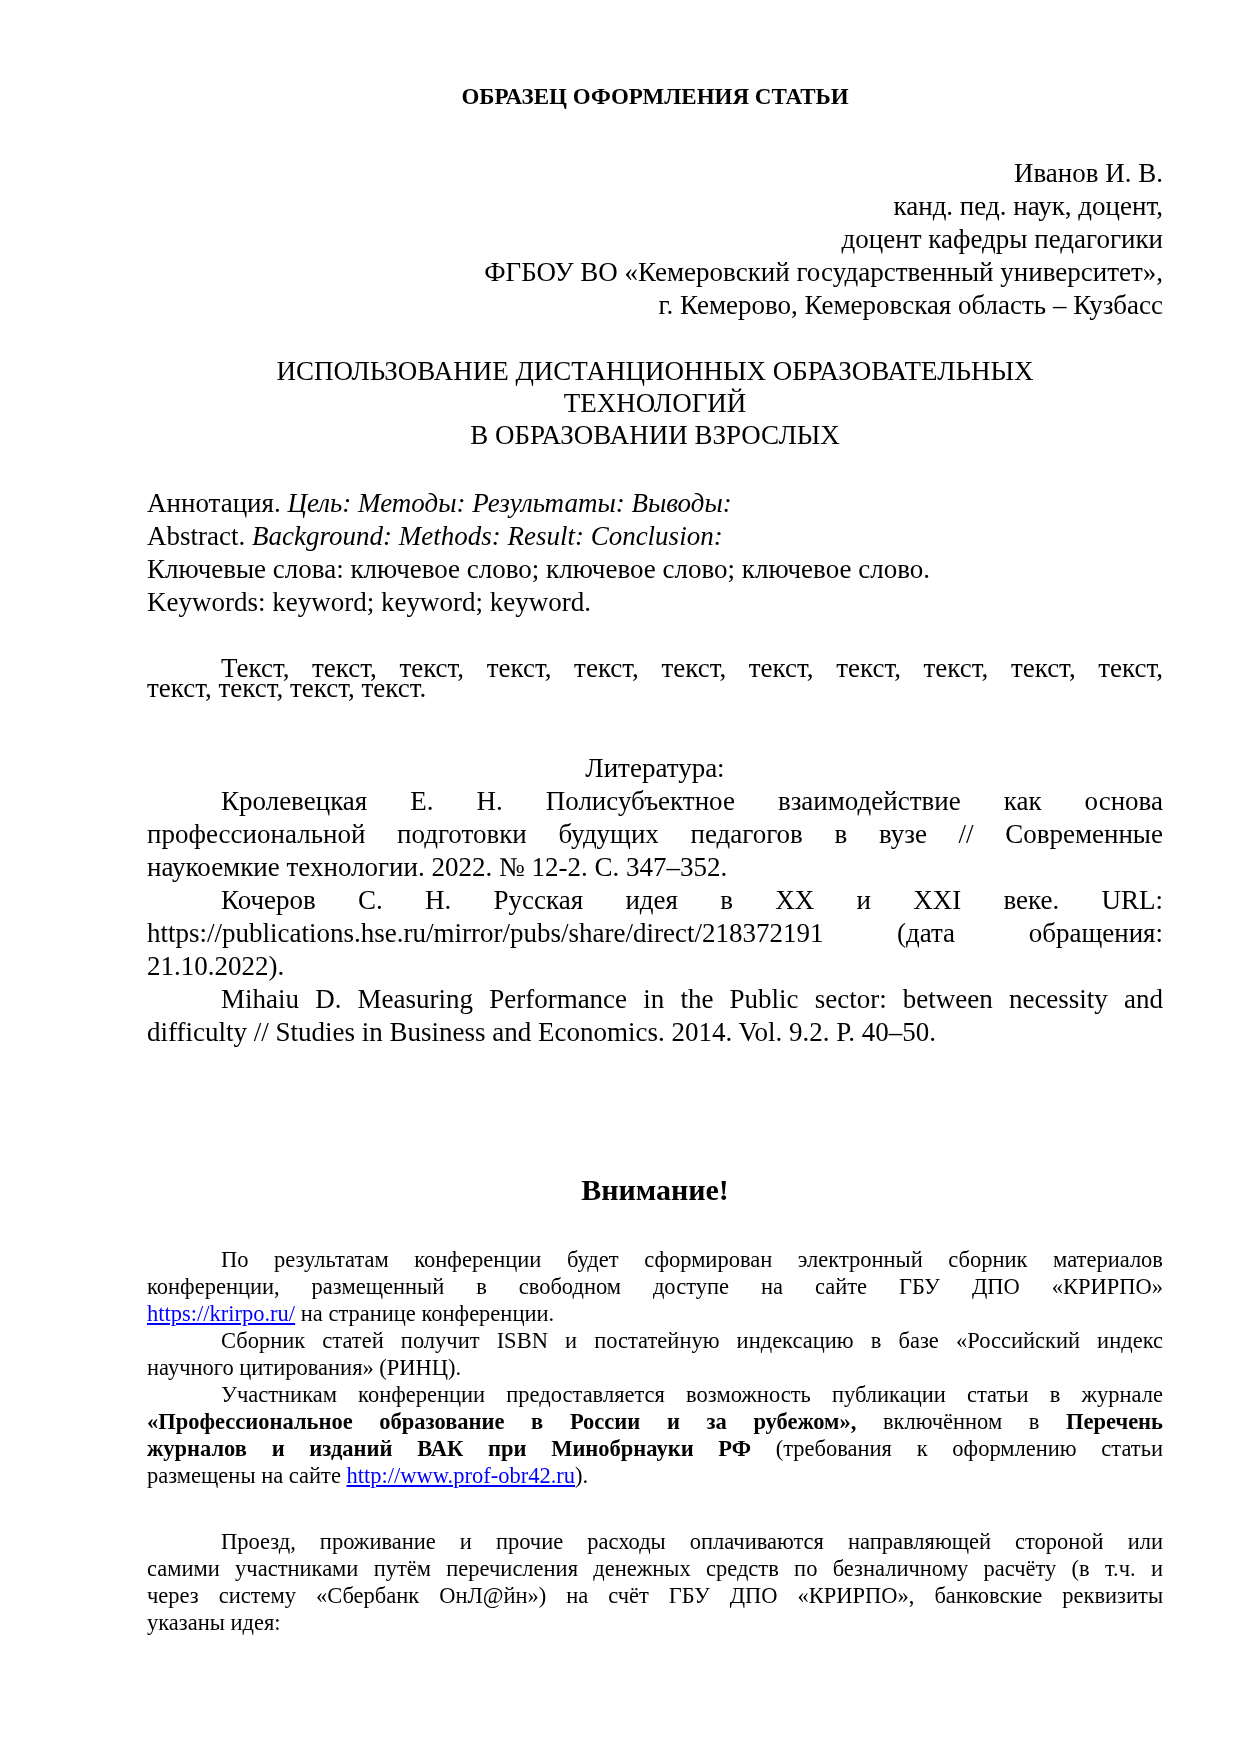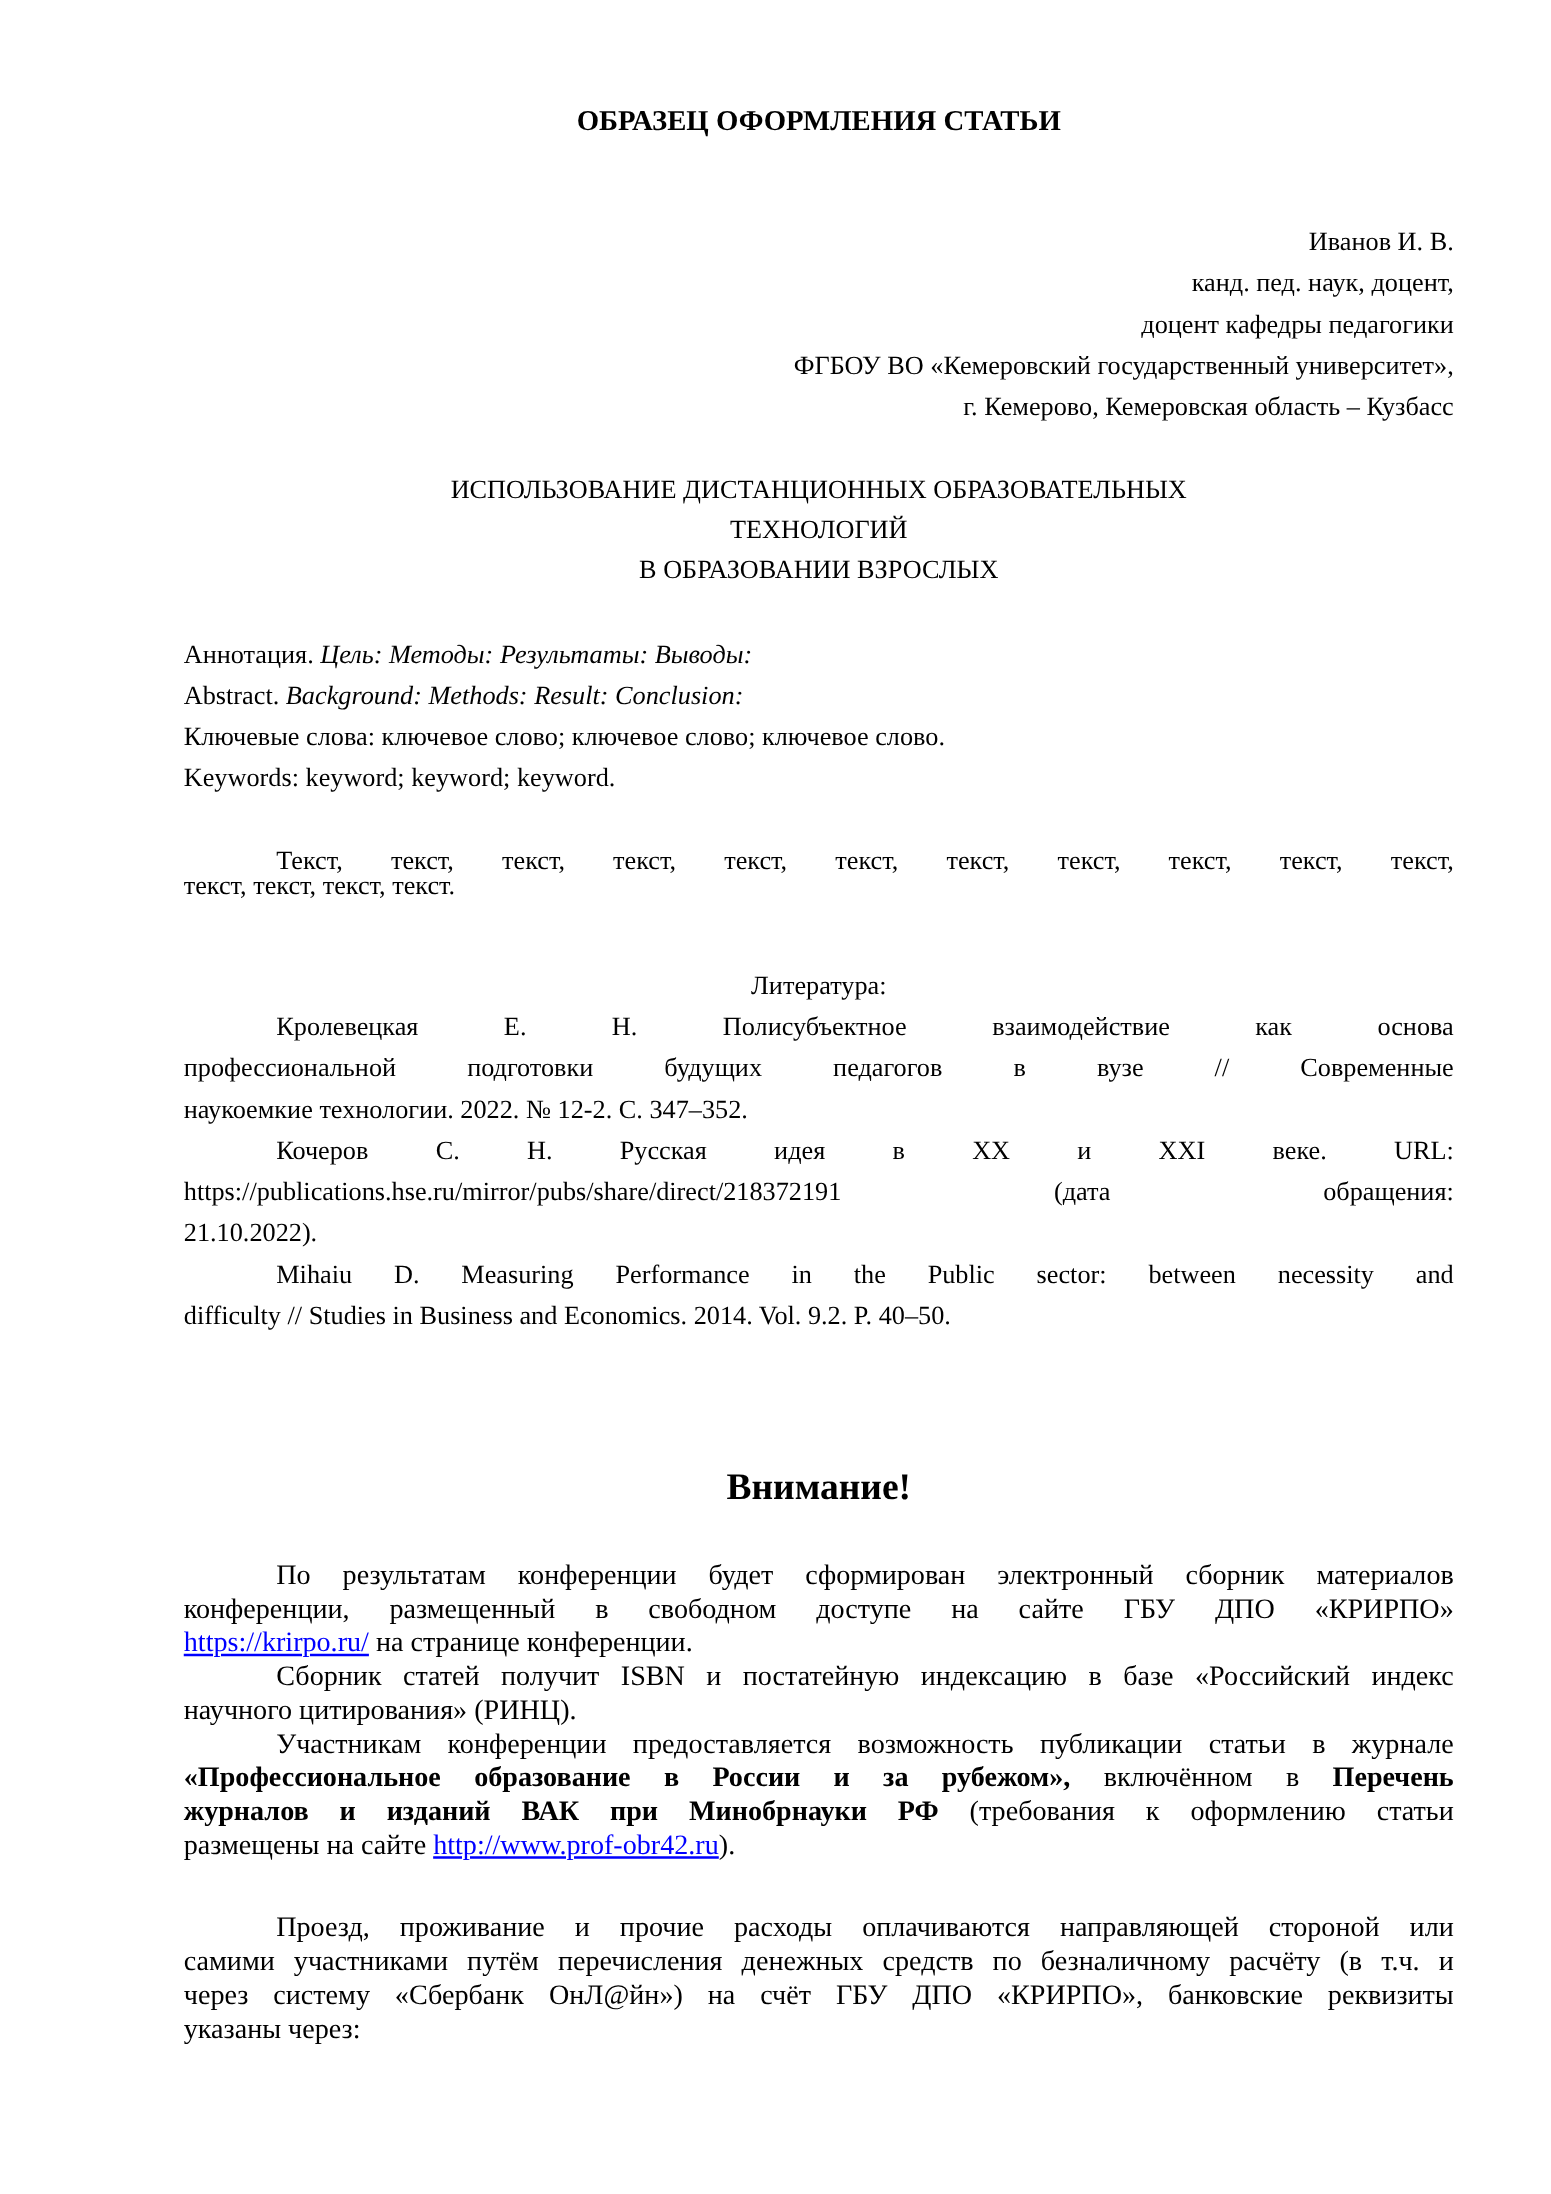--- a/index.html
+++ b/index.html
@@ -18,21 +18,21 @@
     .page {
       position: absolute;
       left: 147px;
       top: 0;
       width: 1016px;
     }
     .a { position: absolute; left: 0; width: 1016px; }
     .c { text-align: center; }
     .r { text-align: right; }
     .j { text-align: justify; text-align-last: justify; }
-    .f28 { font-size: 21px; line-height: 33px; margin-top: 20px; }
+    .f28 { font-size: 27px; line-height: 33px; }
     .f23 { font-size: 22.5px; line-height: 27px; }
     .ind { text-indent: 74px; }
     b, .bold { font-weight: bold; }
     i { font-style: italic; }
     a.link {
       color: #0000ff;
       text-decoration: underline;
     }
     .title {
       font-size: 23px;
@@ -107,15 +107,15 @@
   <div class="a f23 j" style="top:1435px;">
     <b>журналов и изданий ВАК при Минобрнауки РФ</b><span> (требования к оформлению статьи</span>
   </div>
   <div class="a f23" style="top:1462px;">
     <span>размещены на сайте </span><a class="link" href="#">http://www.prof-obr42.ru</a><span>).</span>
   </div>
 
   <div class="a f23 j ind" style="top:1528px;">Проезд, проживание и прочие расходы оплачиваются направляющей стороной или</div>
   <div class="a f23 j" style="top:1555px;">самими участниками путём перечисления денежных средств по безналичному расчёту (в т.ч. и</div>
   <div class="a f23 j" style="top:1582px;">через систему «Сбербанк ОнЛ@йн») на счёт ГБУ ДПО «КРИРПО», банковские реквизиты</div>
-  <div class="a f23" style="top:1609px;">указаны через:</div>
+  <div class="a f23" style="top:1609px;">указаны идея:</div>
 
 </div>
 
 </body></html>

